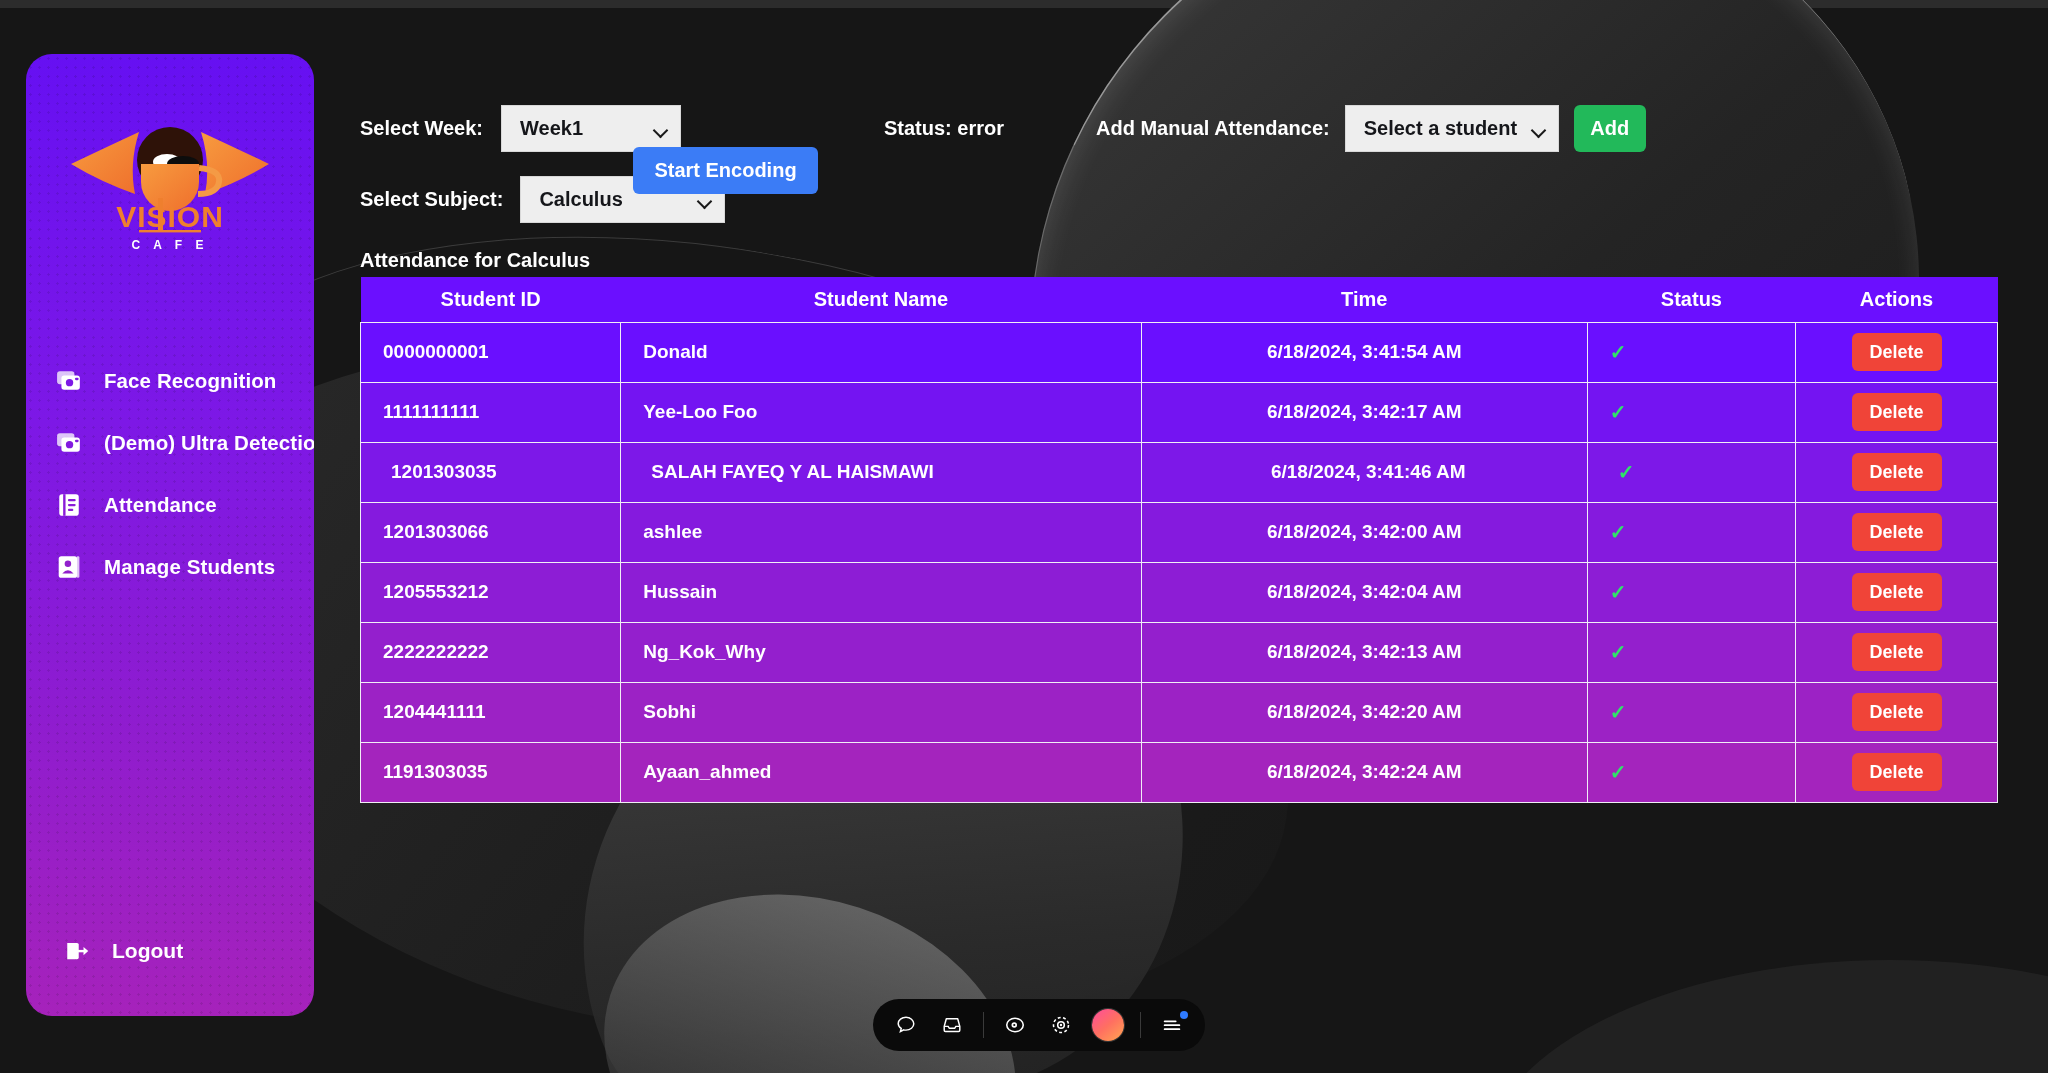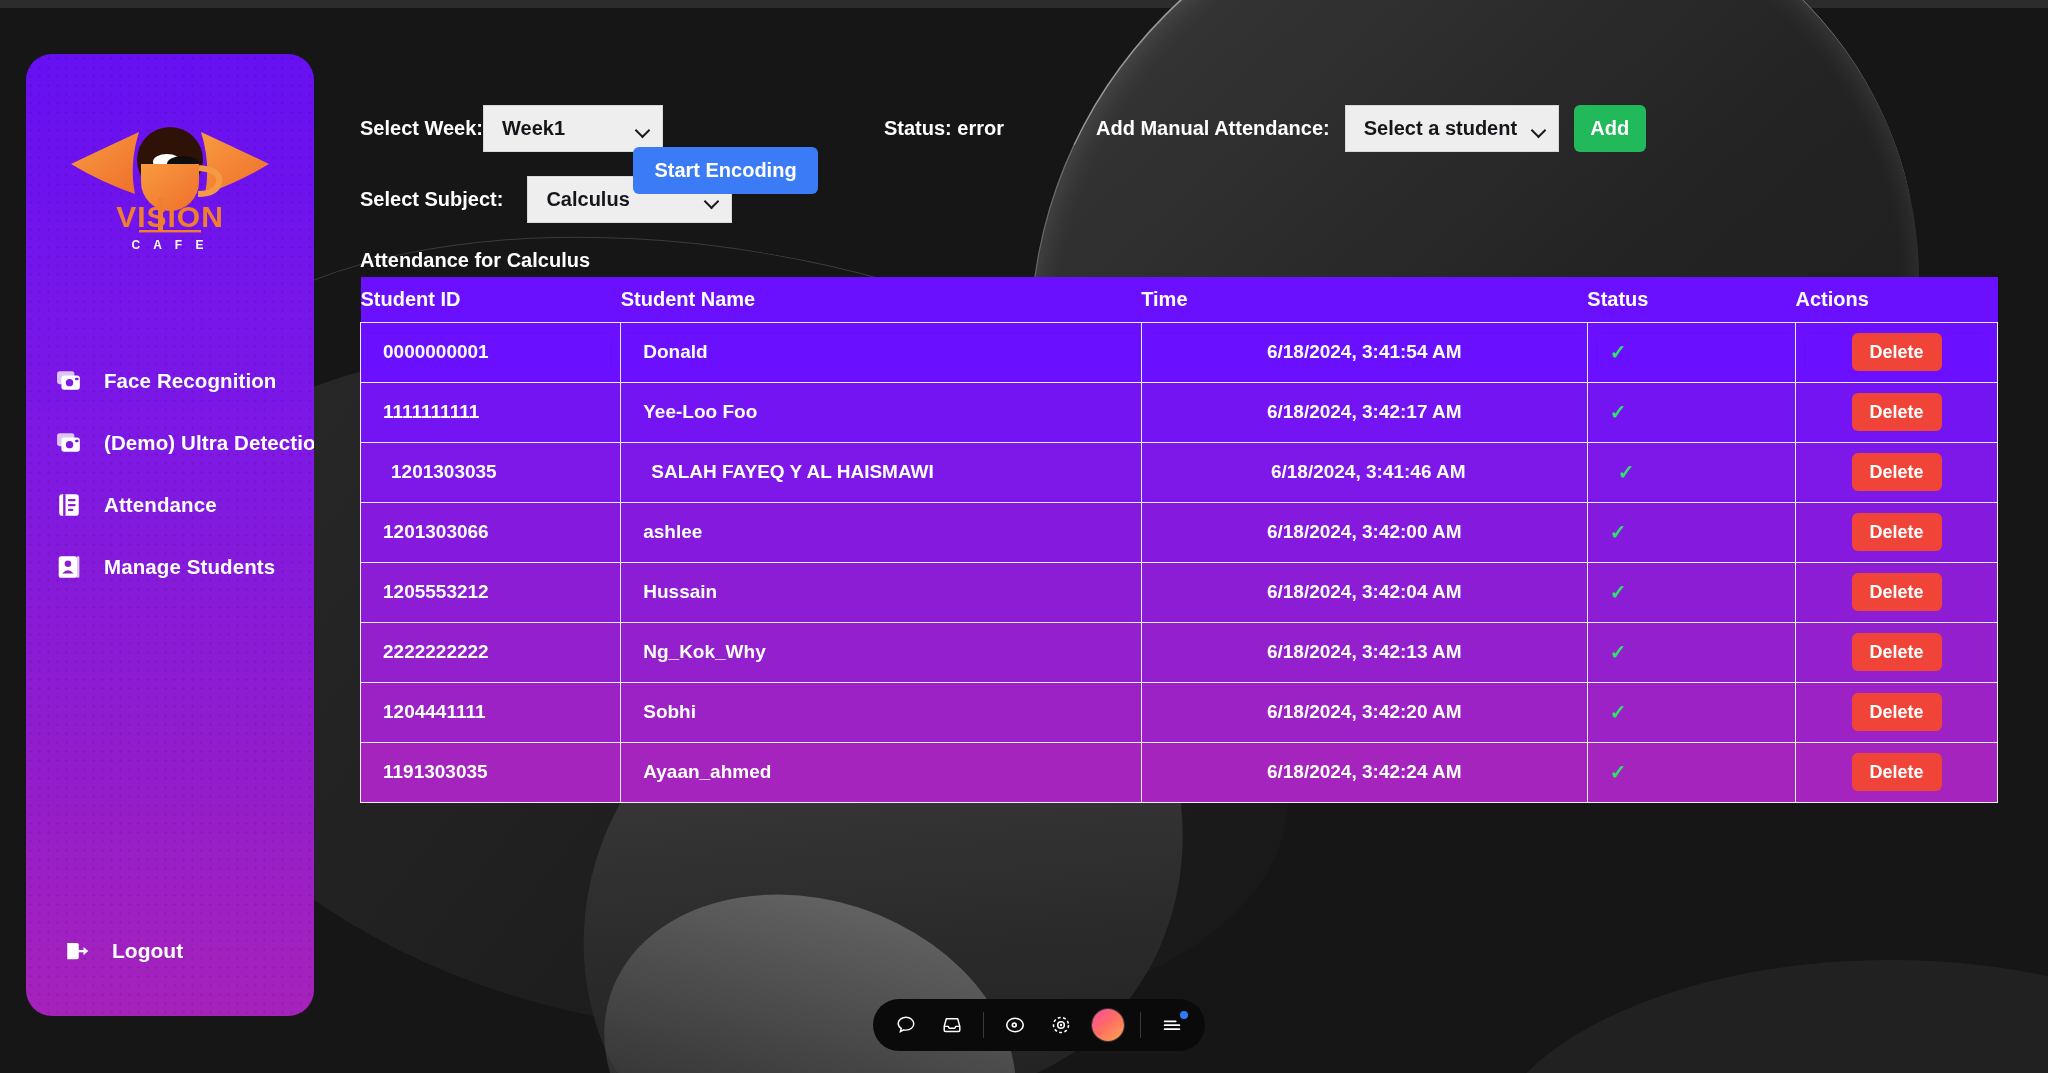--- a/index.html
+++ b/index.html
@@ -142,25 +142,25 @@
     display:flex; align-items:center; gap:22px;
     z-index:2; cursor:pointer;
   }
   .logout-label { color:#fff; font-size:21px; font-weight:700; }
 
   
   .controls { position:absolute; left:360px; top:0; z-index:6; }
 
   .row-week {
     position:absolute; left:0; top:105px;
-    display:flex; align-items:center; gap:0;
+    display:flex; align-items:center; gap:18px;
   }
   .row-subject {
     position:absolute; left:0; top:176px;
-    display:flex; align-items:center; gap:24px;
+    display:flex; align-items:center; gap:17px;
   }
   .ctl-label {
     color:#ffffff;
     font-size:20px;
     font-weight:700;
     white-space:nowrap;
   }
   .select {
     position:relative;
     height:47px;
@@ -235,21 +235,21 @@
     left:360px; top:277px;
     width:1638px;
     z-index:6;
   }
   table { width:100%; border-collapse:collapse; table-layout:fixed; }
   thead th {
     background:#6b0fff;
     color:#ffffff;
     font-size:20px; font-weight:700;
     height:45px;
-    text-align:left;
+    text-align:center;
     border:none;
   }
   tbody td {
     height:60px;
     border:1.4px solid #f0eef6;
     color:#ffffff;
     font-size:19px;
     font-weight:700;
     padding:0 22px;
     white-space:nowrap;

